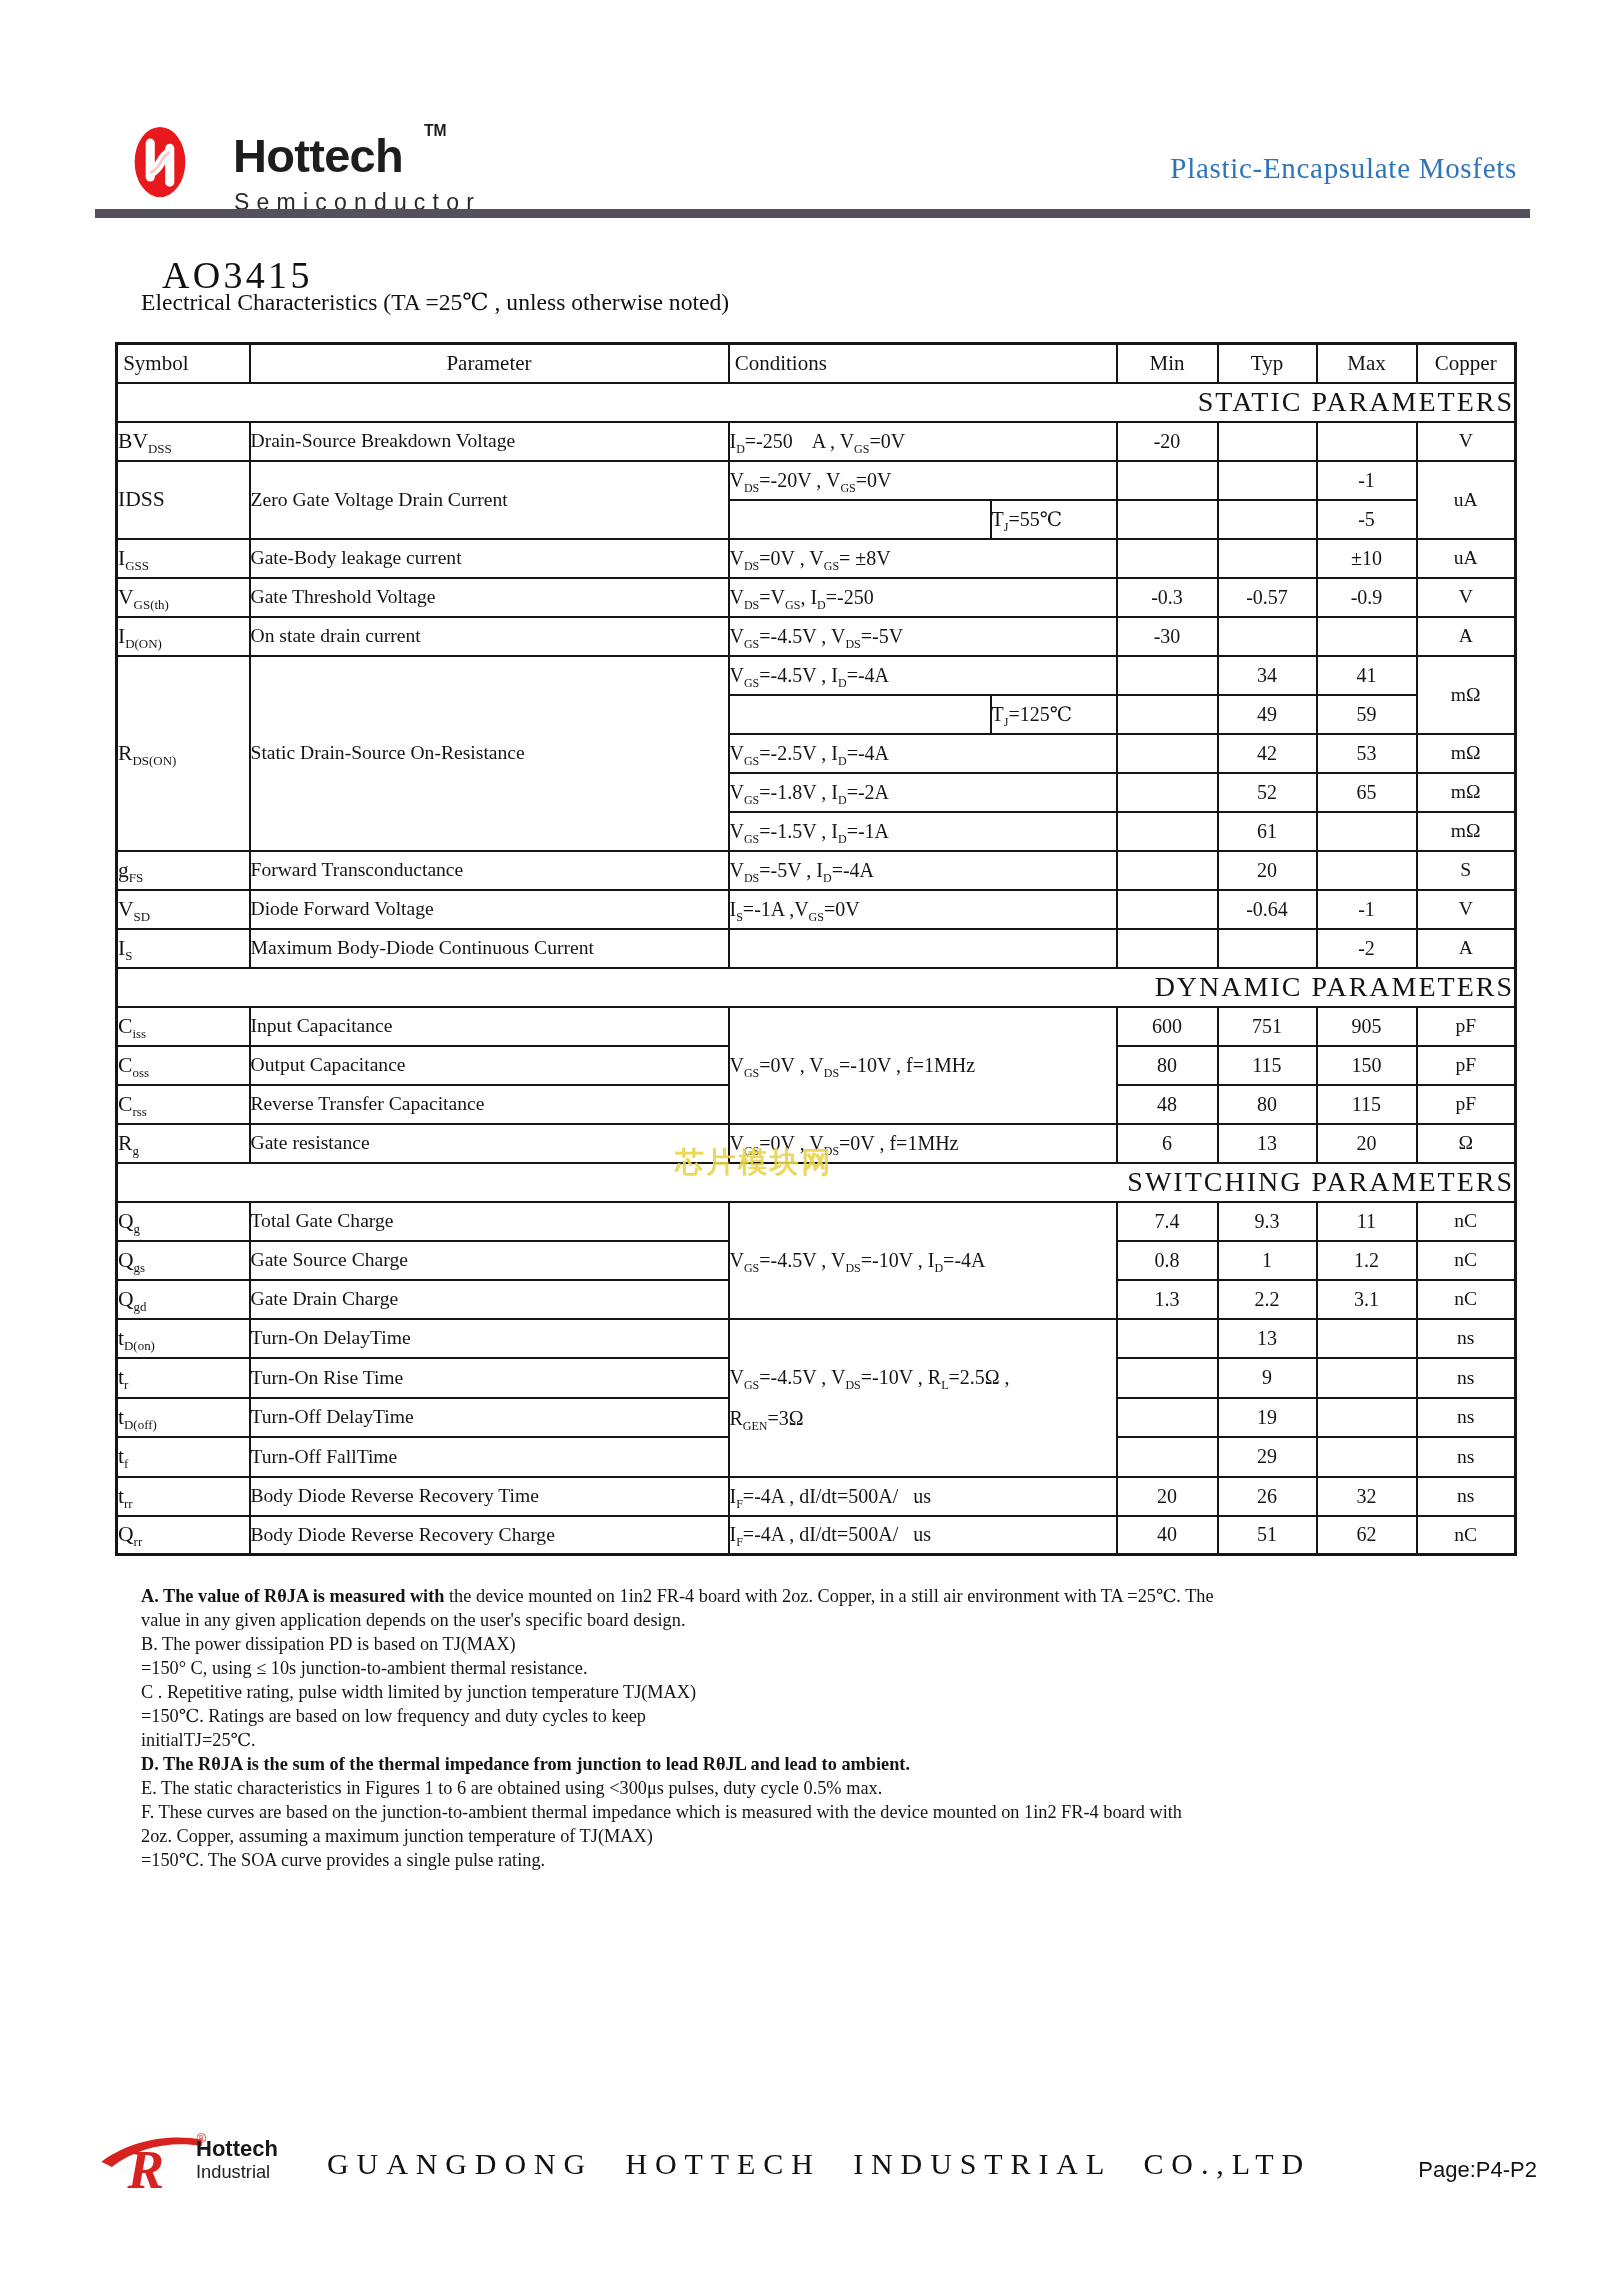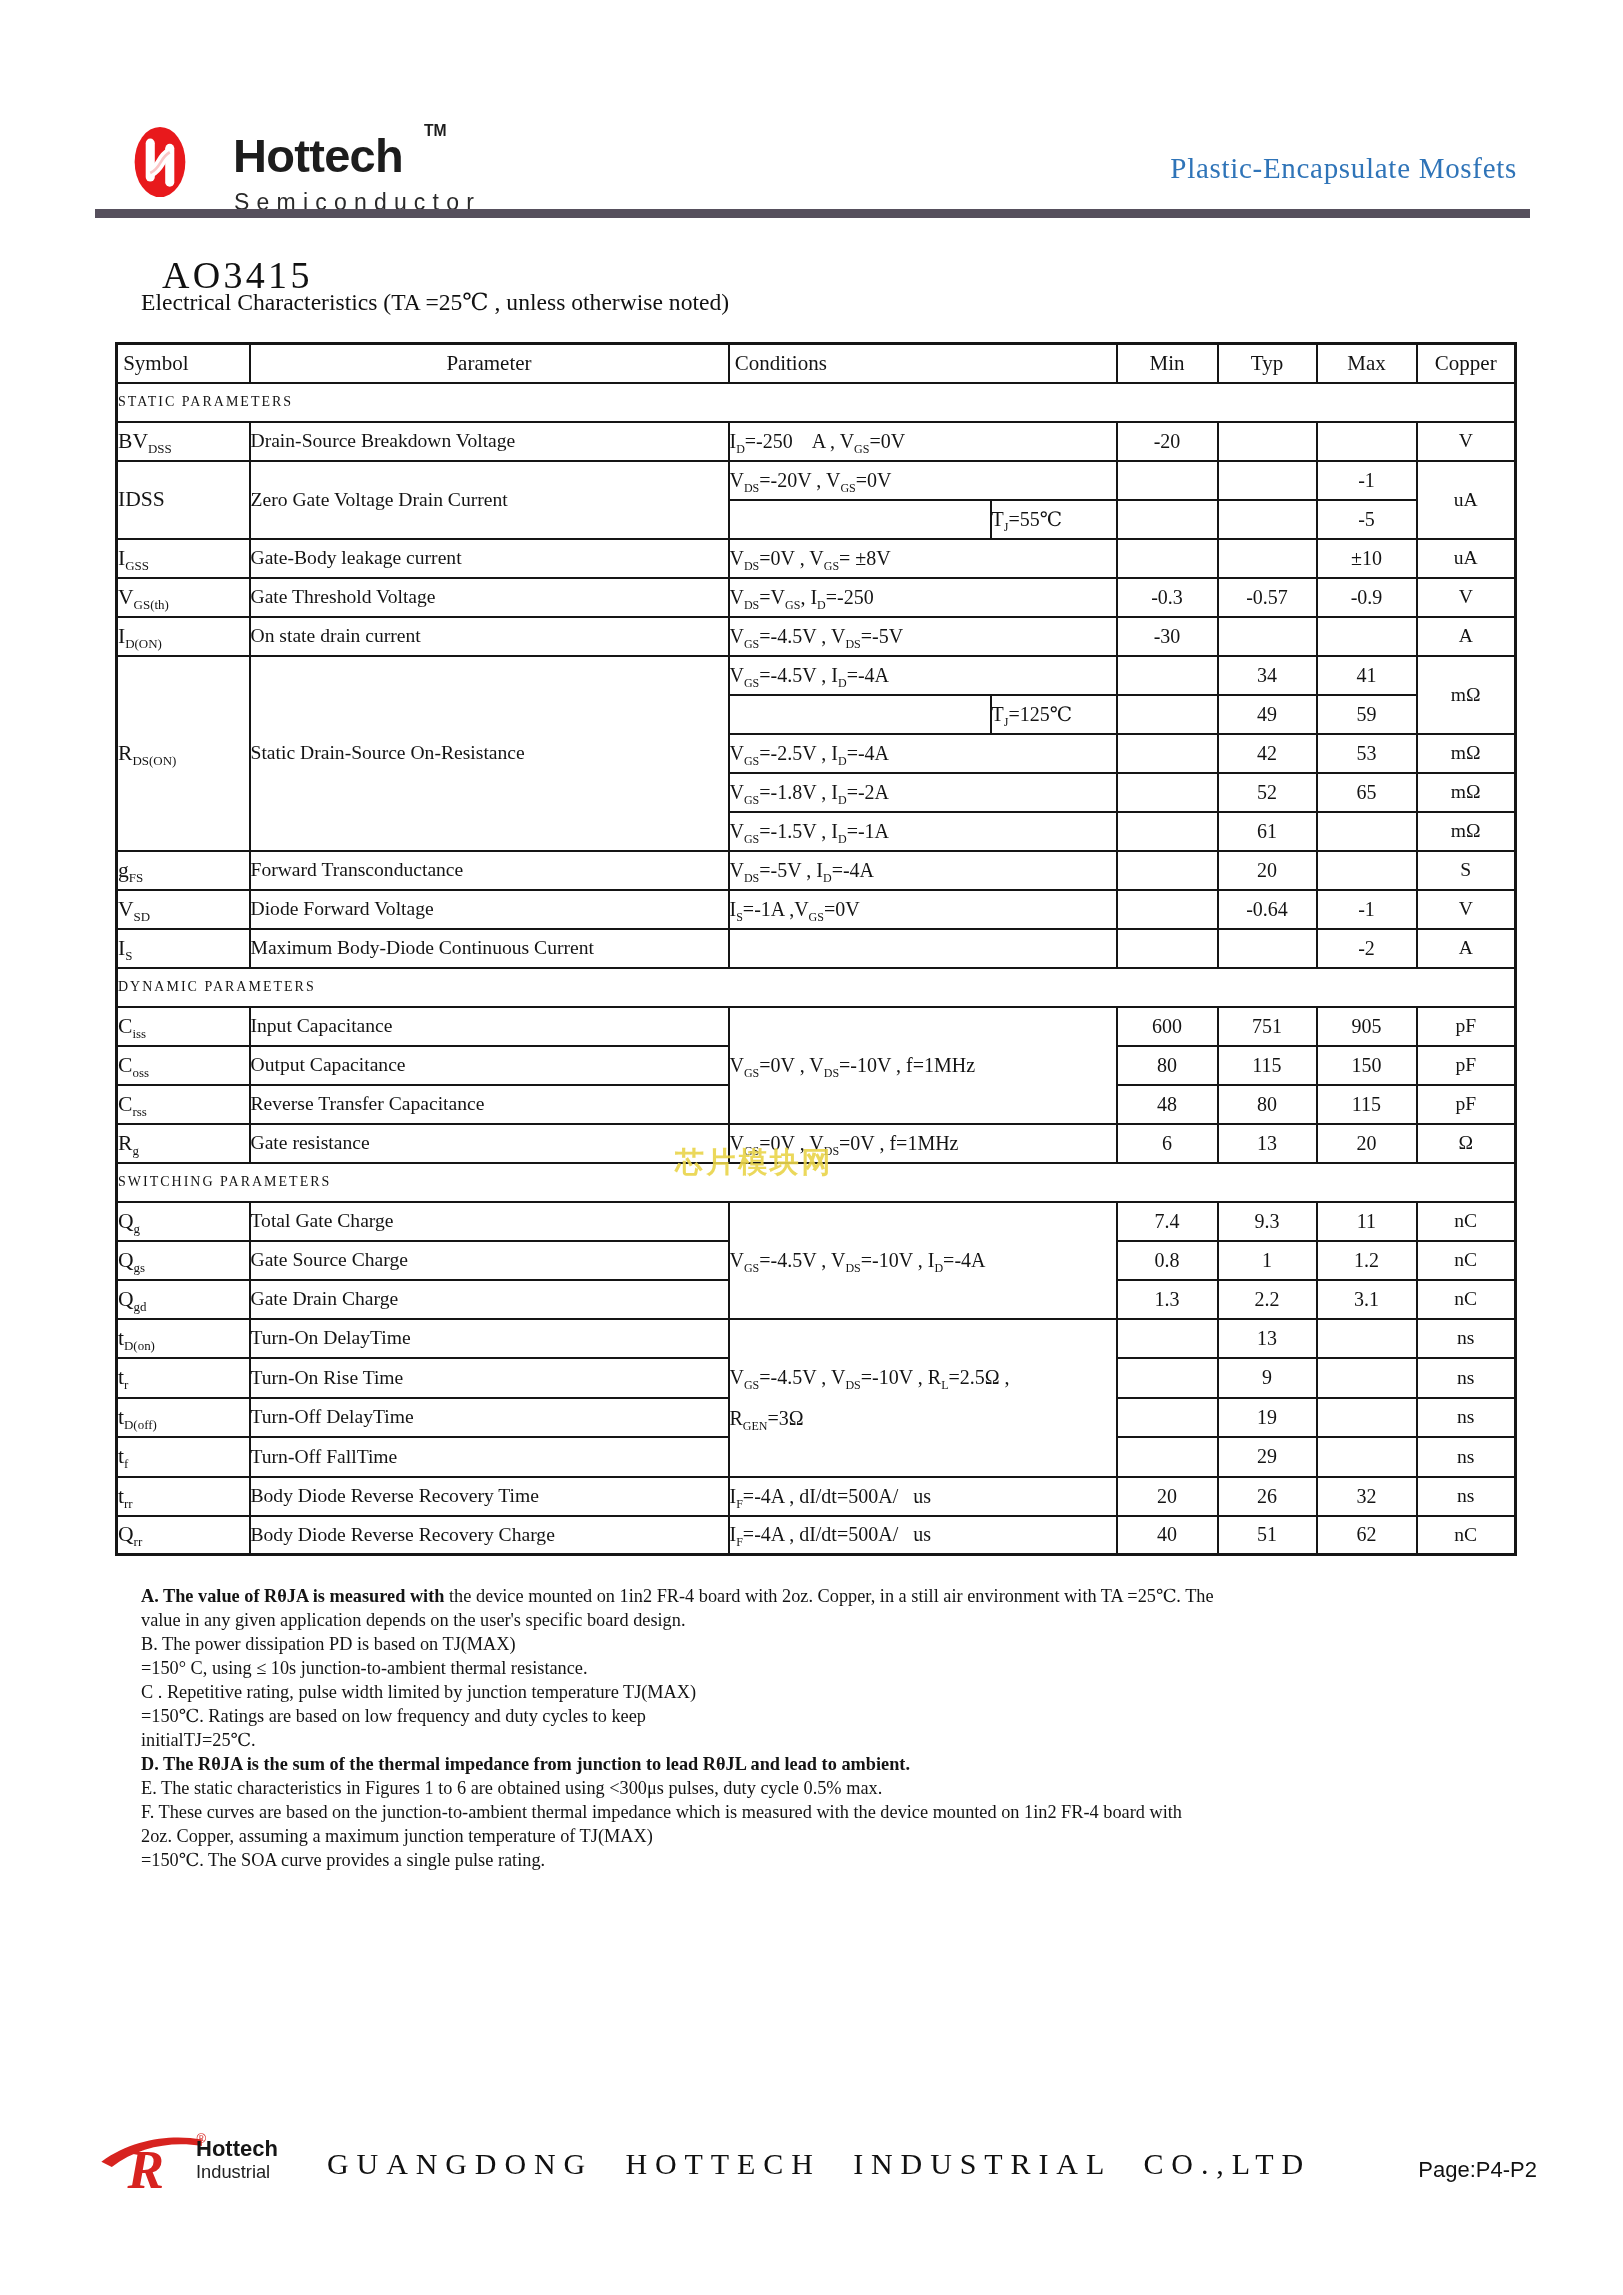--- a/index.html
+++ b/index.html
@@ -23,22 +23,22 @@
 
   
   table.spec{position:absolute;left:115px;top:342px;width:1401px;border-collapse:collapse;
              table-layout:fixed;border:3.9px solid #151515;}
   table.spec td{border:2px solid #151515;border-top-width:2.6px;border-bottom-width:2.6px;
                 padding:0;vertical-align:middle;overflow:hidden;}
   table.spec tr{height:39px;}
   tr.hdr{height:47px;margin-left:24px;}
   td.hd{font-size:21px;text-align:center;}
   td.hd.lft{text-align:left;padding-left:5.2px;}
-  td.sec{border-top-width:3.9px;border-bottom-width:3.9px;font-size:14px;letter-spacing:2px;
-         text-align:left;vertical-align:bottom;padding:0 0 2px 3.9px;}
+  td.sec{border-top-width:3.9px;border-bottom-width:3.9px;font-size:28px;letter-spacing:2px;
+         text-align:right;vertical-align:bottom;padding:0 0 2px 3.9px;}
   td.sym{font-size:21.6px;text-align:left;padding-left:3.9px;}
   td.par{font-size:19.6px;text-align:left;padding-left:6.5px;}
   td.cond{font-size:20px;text-align:left;padding-left:6.5px;white-space:pre;}
   td.num{font-size:20px;text-align:center;}
   td.unit{font-size:19.6px;text-align:center;}
   sub{font-size:0.6em;line-height:0;}
   .cond2{display:flex;flex-direction:column;justify-content:center;row-gap:18px;}
 
   
   .watermark{position:absolute;left:675px;top:1143px;font-size:29px;font-weight:bold;

